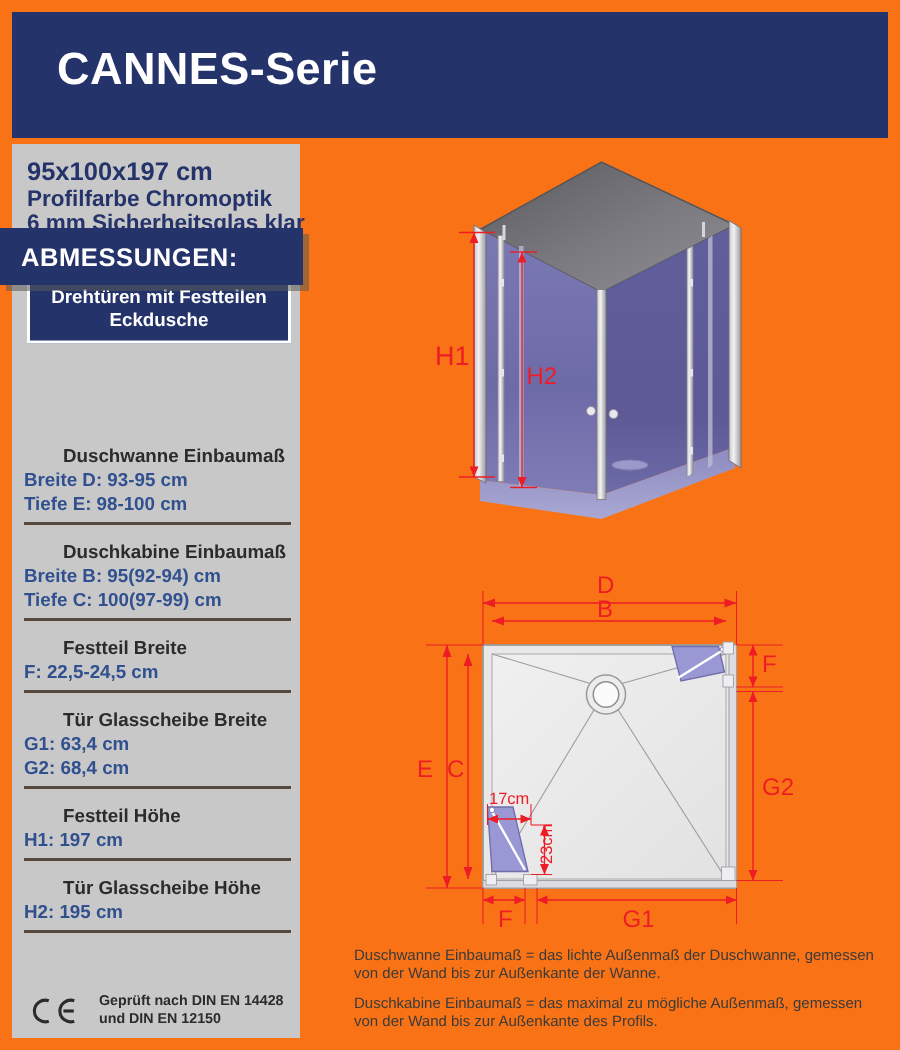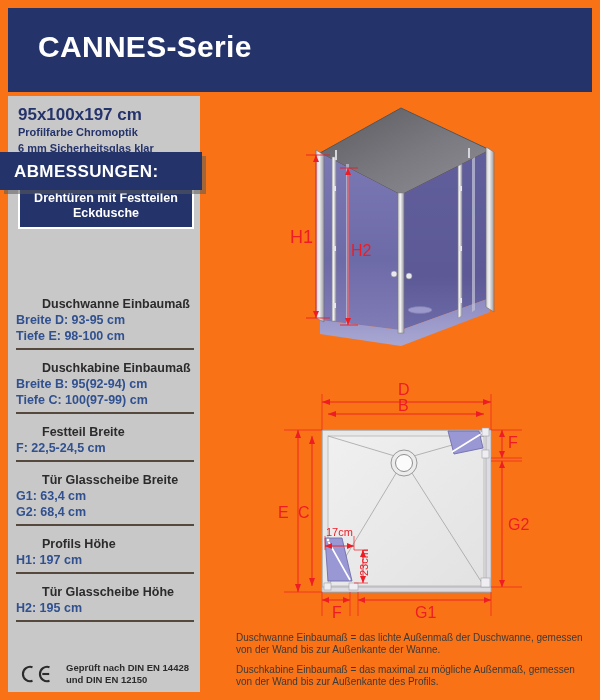--- a/index.html
+++ b/index.html
@@ -46,21 +46,21 @@
     width: 182px;
   }
   .spec-size {
     font-size: 17px;
     font-weight: bold;
     color: #25336b;
     line-height: 21px;
     white-space: nowrap;
   }
   .spec-line {
-    font-size: 11px;
+    font-size: 15px;
     font-weight: bold;
     color: #25336b;
     line-height: 15.5px;
     white-space: nowrap;
   }
 
   
   .type-badge {
     position: absolute;
     left: 10px; top: 88px;
@@ -215,21 +215,21 @@
       </div>
 
       <div class="dim-group">
         <div class="dim-head">Tür Glasscheibe Breite</div>
         <div class="dim-val">G1: 63,4 cm</div>
         <div class="dim-val">G2: 68,4 cm</div>
         <div class="rule"></div>
       </div>
 
       <div class="dim-group">
-        <div class="dim-head">Profils Höhe</div>
+        <div class="dim-head">Festteil Höhe</div>
         <div class="dim-val">H1: 197 cm</div>
         <div class="rule"></div>
       </div>
 
       <div class="dim-group">
         <div class="dim-head">Tür Glasscheibe Höhe</div>
         <div class="dim-val">H2: 195 cm</div>
         <div class="rule"></div>
       </div>
 

